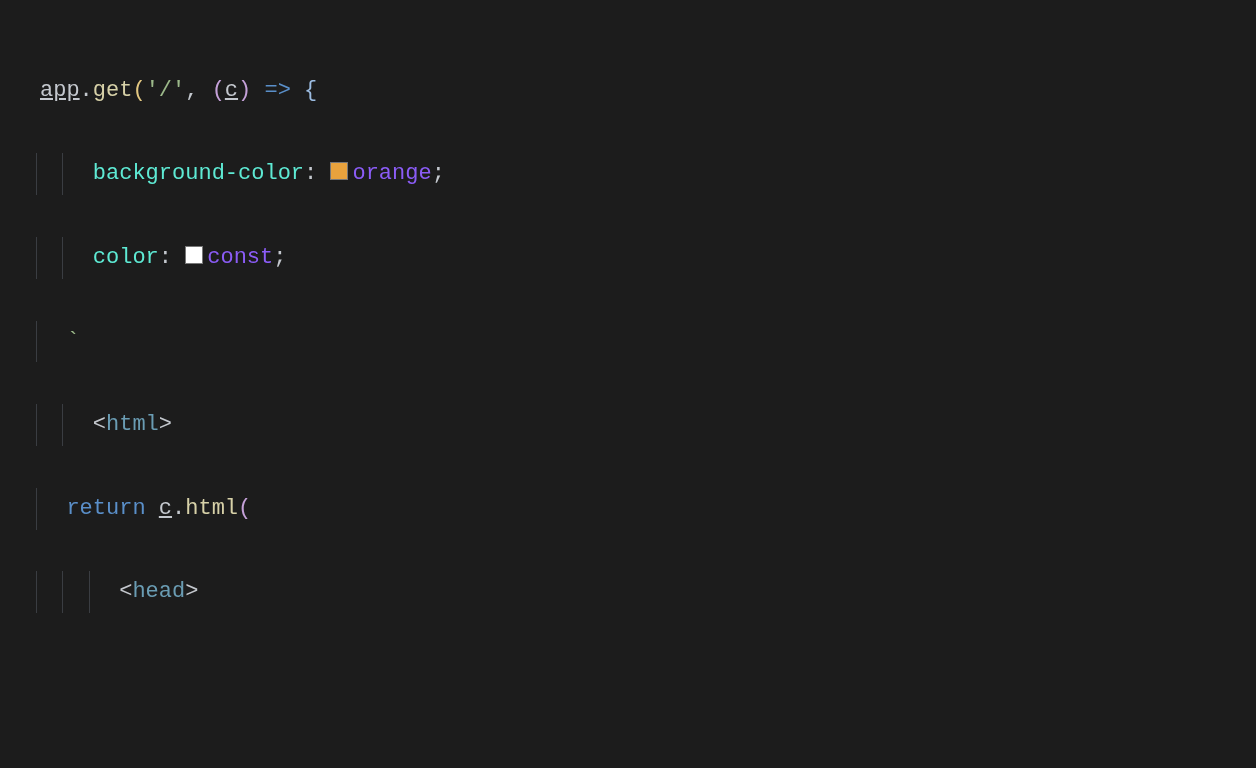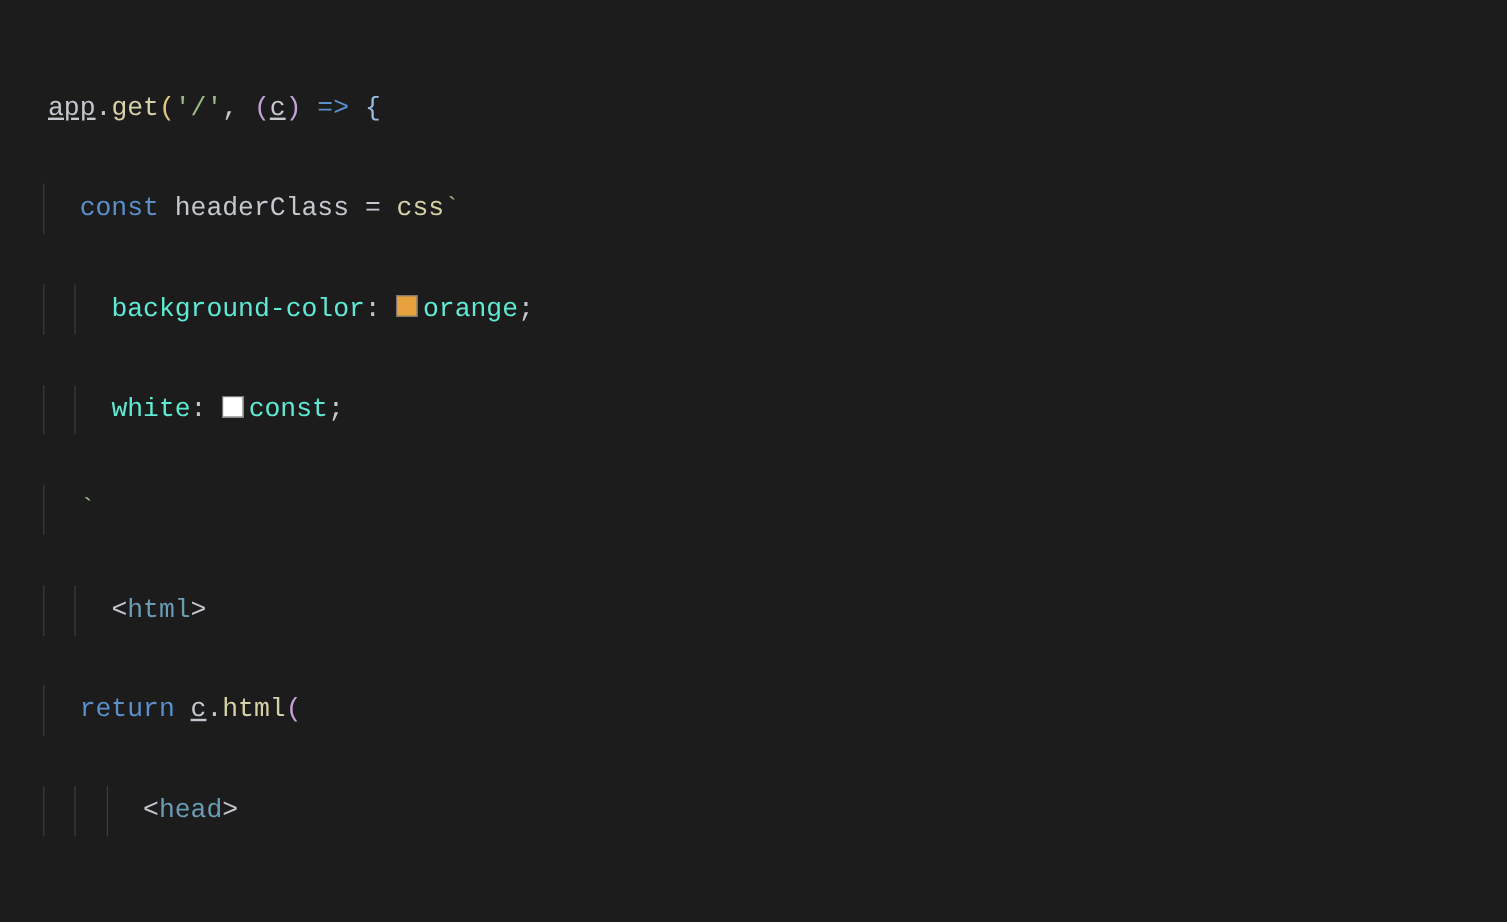--- a/index.html
+++ b/index.html
@@ -29,41 +29,40 @@
   .tok-punct  { color: #c4c8ce; }
   .tok-string { color: #9cb98a; }
   .tok-paren  { color: #9bbbe0; }
   .tok-paren2 { color: #c5a1d9; }
   .tok-arrow  { color: #5a8fc9; }
   .tok-brace  { color: #e2c780; }
   .tok-kw     { color: #5a8fc9; }
   .tok-var    { color: #c4c8ce; }
   .tok-op     { color: #c4c8ce; }
   .tok-prop   { color: #5eead4; }
-  .tok-cssval { color: #5eead4; }
+  .tok-cssval { color: #8b5cf6; }
   .tok-num    { color: #a9c08f; }
   .tok-jsx    { color: #6a9cb3; }
   .swatch {
     display: inline-block;
     width: 16px;
     height: 16px;
     border: 1px solid #777;
     vertical-align: -1px;
     margin-right: 4px;
   }
   
 </style>
 </head>
 <body>
 
 <div class="code-block">
 <span class="line"><span class="tok-obj">app</span><span class="tok-punct">.</span><span class="tok-method">get</span><span class="tok-brace">(</span><span class="tok-string">'/'</span><span class="tok-punct">, </span><span class="tok-paren2">(</span><span class="tok-obj">c</span><span class="tok-paren2">)</span><span class="tok-arrow"> =&gt; </span><span class="tok-paren">{</span></span>
-<span class="line"><span class="guide" style="left:-0.3ch"></span>  <span class="tok-kw">const</span><span class="tok-var"> headerClass </span><span class="tok-op">= </span><span class="tok-method">css</span><span class="tok-string">`</span></span>
 <span class="line"><span class="guide" style="left:-0.3ch"></span><span class="guide" style="left:1.7ch"></span>    <span class="tok-prop">background-color</span><span class="tok-punct">: </span><span class="swatch" style="background:#e8a23d"></span><span class="tok-cssval">orange</span><span class="tok-punct">;</span></span>
-<span class="line"><span class="guide" style="left:-0.3ch"></span><span class="guide" style="left:1.7ch"></span>    <span class="tok-prop">white</span><span class="tok-punct">: </span><span class="swatch" style="background:#ffffff"></span><span class="tok-cssval">const</span><span class="tok-punct">;</span></span>
+<span class="line"><span class="guide" style="left:-0.3ch"></span><span class="guide" style="left:1.7ch"></span>    <span class="tok-prop">color</span><span class="tok-punct">: </span><span class="swatch" style="background:#ffffff"></span><span class="tok-cssval">const</span><span class="tok-punct">;</span></span>
 <span class="line"><span class="guide" style="left:-0.3ch"></span>  <span class="tok-string">`</span></span>
 <span class="line"><span class="guide" style="left:-0.3ch"></span><span class="guide" style="left:1.7ch"></span>    <span class="tok-punct">&lt;</span><span class="tok-jsx">html</span><span class="tok-punct">&gt;</span></span>
 <span class="line"><span class="guide" style="left:-0.3ch"></span>  <span class="tok-kw">return </span><span class="tok-obj">c</span><span class="tok-punct">.</span><span class="tok-method">html</span><span class="tok-paren2">(</span></span>
 <span class="line"><span class="guide" style="left:-0.3ch"></span><span class="guide" style="left:1.7ch"></span><span class="guide" style="left:3.7ch"></span>      <span class="tok-punct">&lt;</span><span class="tok-jsx">head</span><span class="tok-punct">&gt;</span></span>
 
 
 
 
 
 

